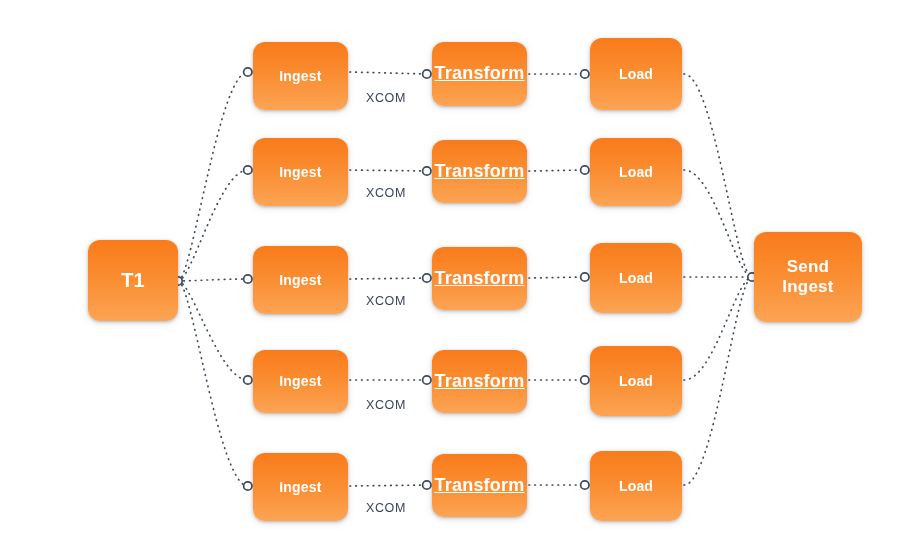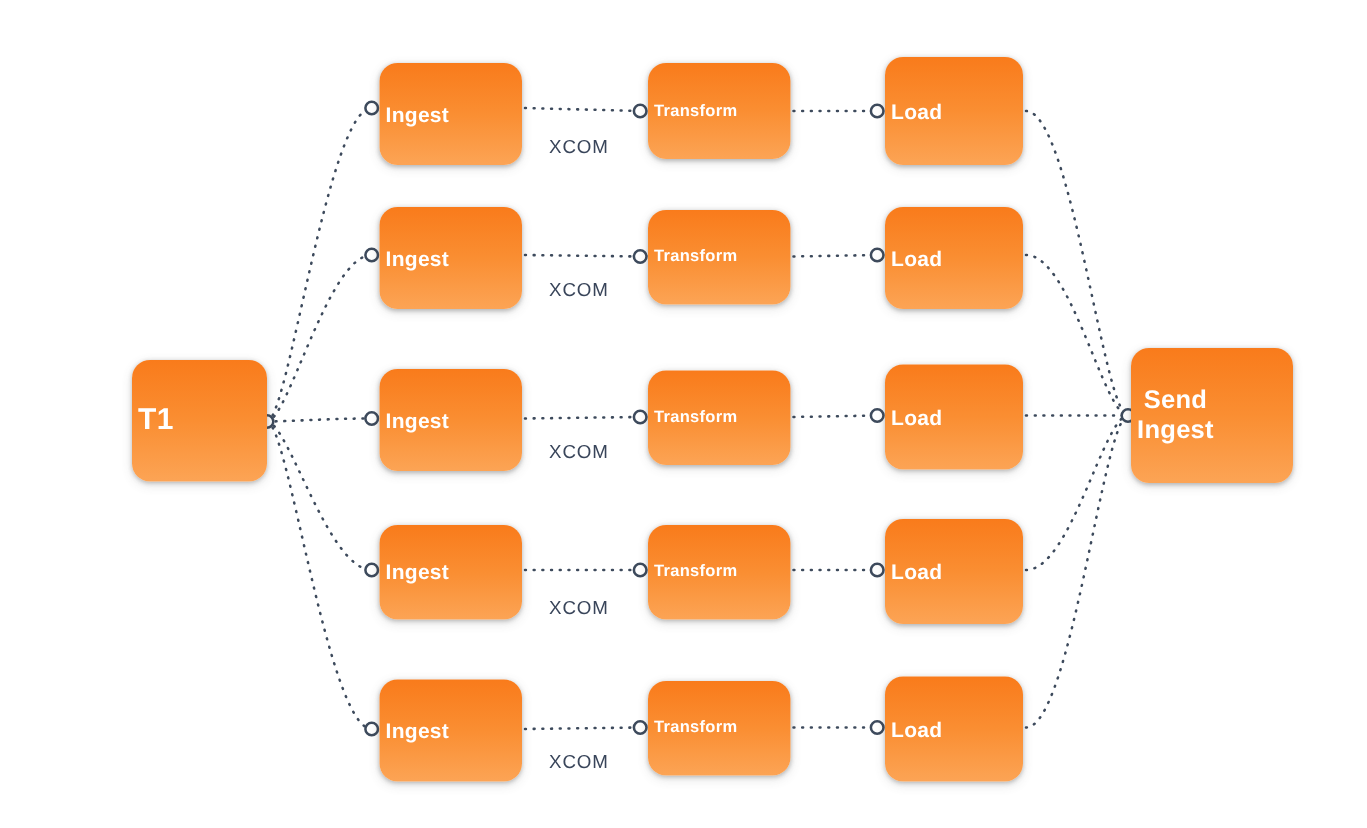--- a/index.html
+++ b/index.html
@@ -25,37 +25,37 @@
     top: 0;
     width: 911px;
     height: 552px;
     pointer-events: none;
   }
   .node {
     position: absolute;
     box-sizing: border-box;
     display: flex;
     align-items: center;
-    justify-content: flex-start;
+    justify-content: center;
     text-align: center;
     border-radius: 12px;
     background: linear-gradient(180deg, #f87c1b 0%, #fa8f33 45%, #fda css 70%, #fca455 100%);
     background: linear-gradient(180deg, #f97b1b 0%, #fa8e32 50%, #fca455 100%);
     color: #ffffff;
     font-weight: bold;
     letter-spacing: 0.2px;
     box-shadow: 0 1px 3px rgba(60,60,60,0.30), 0 2px 7px rgba(80,80,80,0.16);
     line-height: 1.18;
     user-select: none;
   }
   .node-label {
     display: block;
     padding: 0 4px;
   }
-  .n-small  { font-size: 11px; }
+  .n-small  { font-size: 18px; text-decoration: underline; }
   .n-medium { font-size: 14px; }
   .n-big    { font-size: 20px; }
   .n-summary{ font-size: 17px; }
   .xcom {
     position: absolute;
     color: #39455a;
     font-size: 12.5px;
     font-weight: normal;
     letter-spacing: 0.6px;
     white-space: nowrap;

